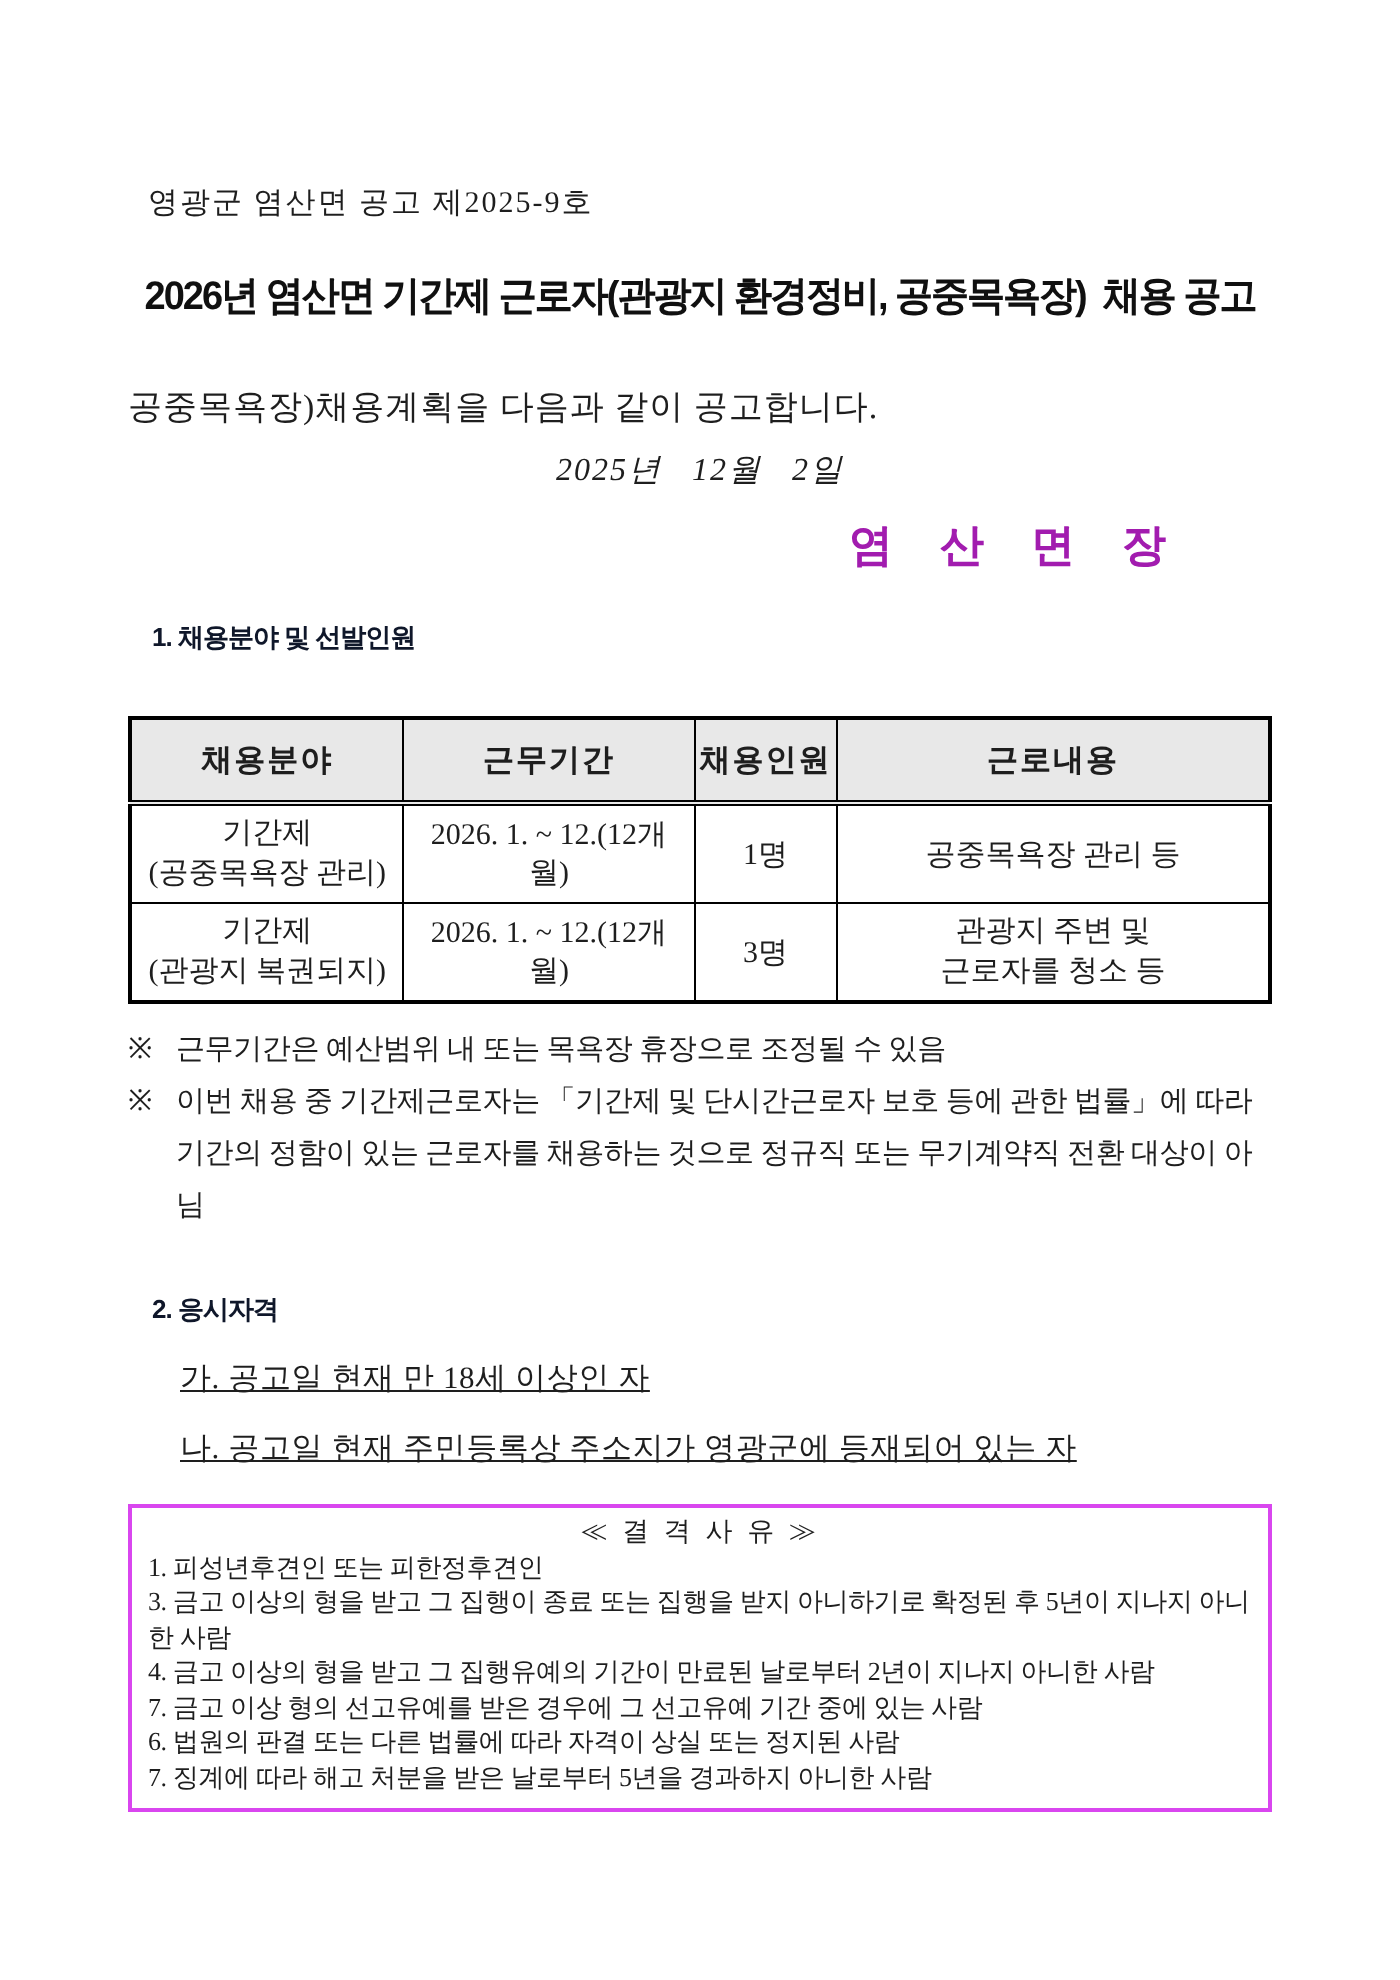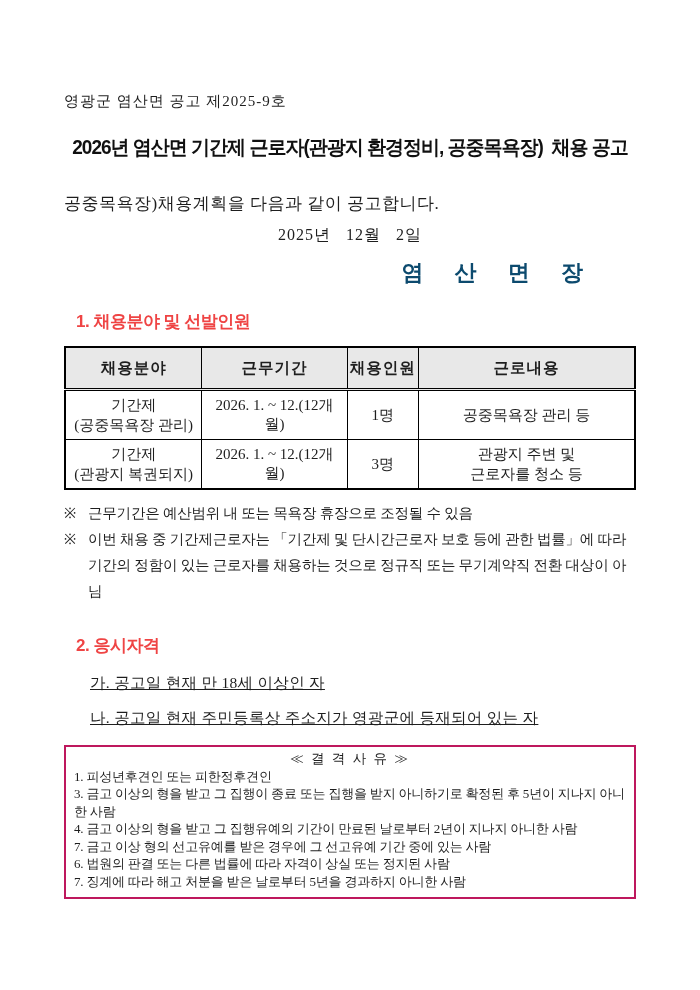--- a/index.html
+++ b/index.html
@@ -1,63 +1,63 @@
 <!DOCTYPE html>
 <html><head>
 <meta charset="utf-8">
 <style>
   html,body{margin:0;padding:0;background:#ffffff;}
   .page{
     width:700px;height:990px;background:#ffffff;box-sizing:border-box;
     padding:92px 64px 0 64px;position:relative;overflow:hidden;
     font-family:"Liberation Serif","DejaVu Serif",serif;color:#1e1e1e;
   }
-  .notice-no{font-size:15px;letter-spacing:1px;}
+  .notice-no{font-size:15px;letter-spacing:1px;margin-left:10px;}
   .doc-title{
     margin-top:24px;text-align:center;white-space:pre-wrap;
     font-family:"Liberation Sans","DejaVu Sans",sans-serif;
     font-weight:bold;font-size:19px;letter-spacing:-1px;color:#101010;
     transform:scaleY(1.05);
   }
   .intro{margin-top:24px;font-size:17px;line-height:38px;letter-spacing:0.5px;}
   .intro-line{display:block;}
   .intro-line.indent{padding-left:34px;}
-  .date-line{margin-top:2px;text-align:center;font-size:16px;white-space:pre-wrap;letter-spacing:1px;}
+  .date-line{margin-top:2px;text-align:center;font-size:16px;white-space:pre-wrap;letter-spacing:1px;font-style:italic;}
   .signature{
     margin-top:12px;text-align:right;padding-right:44px;
-    font-family:Liberation Mono, monospace;
-    font-weight:bold;font-size:22px;letter-spacing:9px;color:#0c4a6e;
+    font-family:Liberation Serif, serif;
+    font-weight:bold;font-size:22px;letter-spacing:9px;color:#a21caf;
   }
   .sec-heading{
     font-family:"Liberation Sans","DejaVu Sans",sans-serif;
-    font-weight:bold;font-size:17px;letter-spacing:-0.5px;color:#ef4444;
+    font-weight:bold;font-size:13px;letter-spacing:-0.5px;color:#0f172a;
     padding-left:12px;
   }
   .sec1{margin-top:22px;}
   .sec2{margin-top:30px;}
   table.recruit{
-    width:100%;margin-top:13px;border-collapse:collapse;
+    width:100%;margin-top:30px;border-collapse:collapse;
     border:2px solid #000;text-align:center;table-layout:fixed;
   }
   table.recruit th{
     background:#e8e8e8;border:1px solid #000;border-bottom:3px double #000;
     height:36px;font-weight:bold;font-size:15.5px;letter-spacing:1px;padding:2px;
   }
   table.recruit td{
     border:1px solid #000;height:44px;padding:2px 4px;font-size:15px;
   }
   .cell-line{display:block;line-height:20px;}
   .notes{margin-top:10px;font-size:14.5px;line-height:26px;letter-spacing:-0.2px;}
   .note{display:flex;align-items:flex-start;}
   .note .marker{width:24px;flex:none;}
   .note .note-text{flex:1;}
   .quals{margin-top:8px;font-size:15.5px;line-height:35px;padding-left:26px;letter-spacing:0.3px;}
   .qual-item{display:block;text-decoration:underline;}
   .disq-box{
-    margin-top:10px;border:2px solid #be185d;padding:3px 8px 7px 8px;
+    margin-top:10px;border:2px solid #d946ef;padding:3px 8px 7px 8px;
     font-size:13px;line-height:17.5px;letter-spacing:-0.2px;
   }
   .disq-title{text-align:center;font-size:13.5px;letter-spacing:2px;}
   .disq-item{display:block;}
 </style>
 </head>
 <body>
 
 <div class="page">
 

